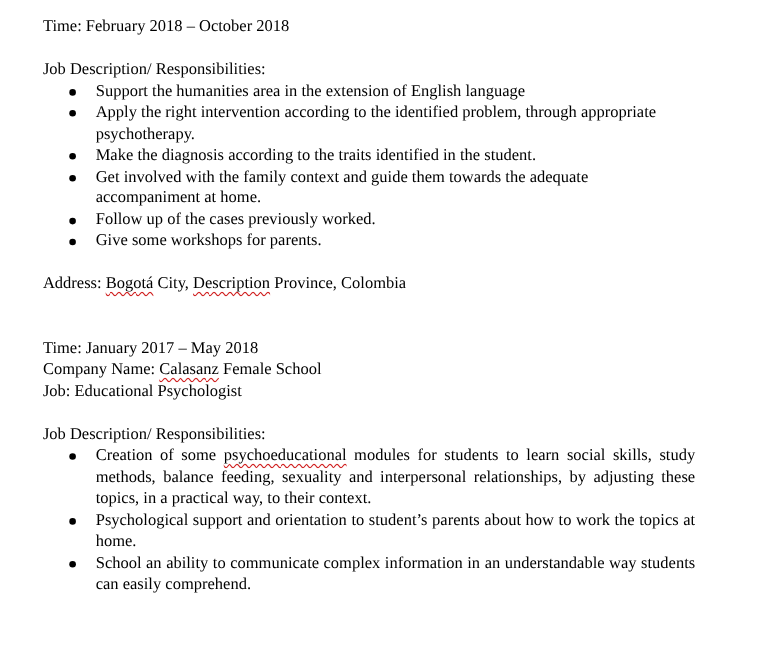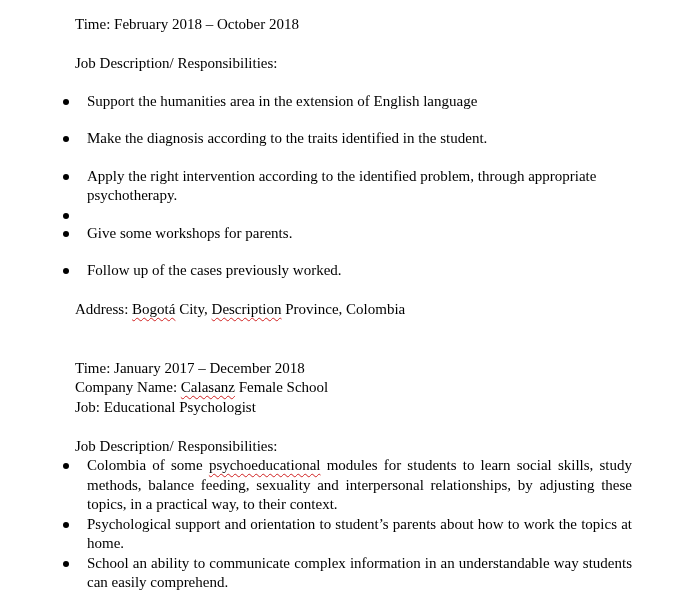--- a/index.html
+++ b/index.html
@@ -2,31 +2,31 @@
 <html><head>
 <meta charset="utf-8">
 <style>
   html, body { margin: 0; padding: 0; background: #ffffff; }
   body {
     width: 694px; height: 605px; overflow: hidden; position: relative;
     font-family: "Liberation Serif", "DejaVu Serif", serif;
     font-size: 15px; color: #000000;
   }
   .page { position: absolute; left: 39px; top: 15px; width: 600px; }
-  .line { height: 19.5px; line-height: 19.5px; white-space: nowrap; margin-left: 36px; }
+  .line { height: 19.5px; line-height: 19.5px; white-space: nowrap; }
   .gap { height: 19.5px; }
   .gap-big { height: 39px; }
   ul.bullets { list-style: none; margin: 0; padding: 0; }
   ul.bullets li { position: relative; padding-left: 48px; line-height: 19.5px; }
   ul.bullets li .dot {
     position: absolute; left: 24px; top: 7px; width: 6px; height: 6px;
     background: #000; border-radius: 50%;
   }
   .justify li .txt { display: block; text-align: justify; width: 545px; }
-  .plain li .txt { display: block; width: 560px; margin-top: 18px; }
+  .plain li .txt { display: block; width: 560px; }
   .spell {
     text-decoration: underline wavy #d02020;
     text-decoration-thickness: 1px;
     text-underline-offset: 3px;
   }
 </style>
 </head>
 <body>
 
 <div class="page">
@@ -35,54 +35,55 @@
     <div class="line">Time: February 2018 – October 2018</div>
     <div class="gap"></div>
     <div class="line">Job Description/ Responsibilities:</div>
     <ul class="bullets plain">
       <li>
           <span class="dot"></span>
           <span class="txt">Support the humanities  area in the extension of English language</span>
         </li>
       <li>
           <span class="dot"></span>
+          <span class="txt" style="width:550px">Apply the right intervention according to the identified problem, through appropriate psychotherapy.</span>
+        </li>
+      <li>
+          <span class="dot"></span>
           <span class="txt">Make the diagnosis according to the traits identified in the student.</span>
         </li>
       <li>
           <span class="dot"></span>
-          <span class="txt" style="width:550px">Apply the right intervention according to the identified problem, through appropriate psychotherapy.</span>
+          <span class="txt" style="width:500px">Get involved with the family context and guide them towards the adequate accompaniment at home.</span>
         </li>
       <li>
           <span class="dot"></span>
+          <span class="txt">Follow up of the cases previously worked.</span>
         </li>
       <li>
           <span class="dot"></span>
           <span class="txt">Give some workshops for parents.</span>
-        </li>
-      <li>
-          <span class="dot"></span>
-          <span class="txt">Follow up of the cases previously worked.</span>
         </li>
     </ul>
     <div class="gap"></div>
     <div class="line"><span>Address: </span><span class="spell">Bogotá</span><span> City, </span><span class="spell">Description</span><span> Province, Colombia</span></div>
   </div>
 
   <div class="gap-big"></div>
 
   <div>
-    <div class="line">Time: January 2017 – December 2018</div>
+    <div class="line">Time: January 2017 – May 2018</div>
     <div class="line"><span>Company Name: </span><span class="spell">Calasanz</span><span> Female School</span></div>
     <div class="line">Job: Educational Psychologist</div>
     <div class="gap"></div>
     <div class="line">Job Description/ Responsibilities:</div>
     <ul class="bullets justify">
       <li>
           <span class="dot"></span>
-          <span class="txt"><span>Colombia of some </span><span class="spell">psychoeducational</span><span> modules for students to learn social skills, study methods, balance feeding, sexuality and interpersonal relationships, by adjusting these topics, in a practical way, to their context.</span></span>
+          <span class="txt"><span>Creation of some </span><span class="spell">psychoeducational</span><span> modules for students to learn social skills, study methods, balance feeding, sexuality and interpersonal relationships, by adjusting these topics, in a practical way, to their context.</span></span>
         </li>
       <li>
           <span class="dot"></span>
           <span class="txt">Psychological support and orientation to student’s parents about how to work the topics at home.</span>
         </li>
       <li>
           <span class="dot"></span>
           <span class="txt">School an ability to communicate complex information in an understandable way students can easily comprehend.</span>
         </li>
     </ul>

